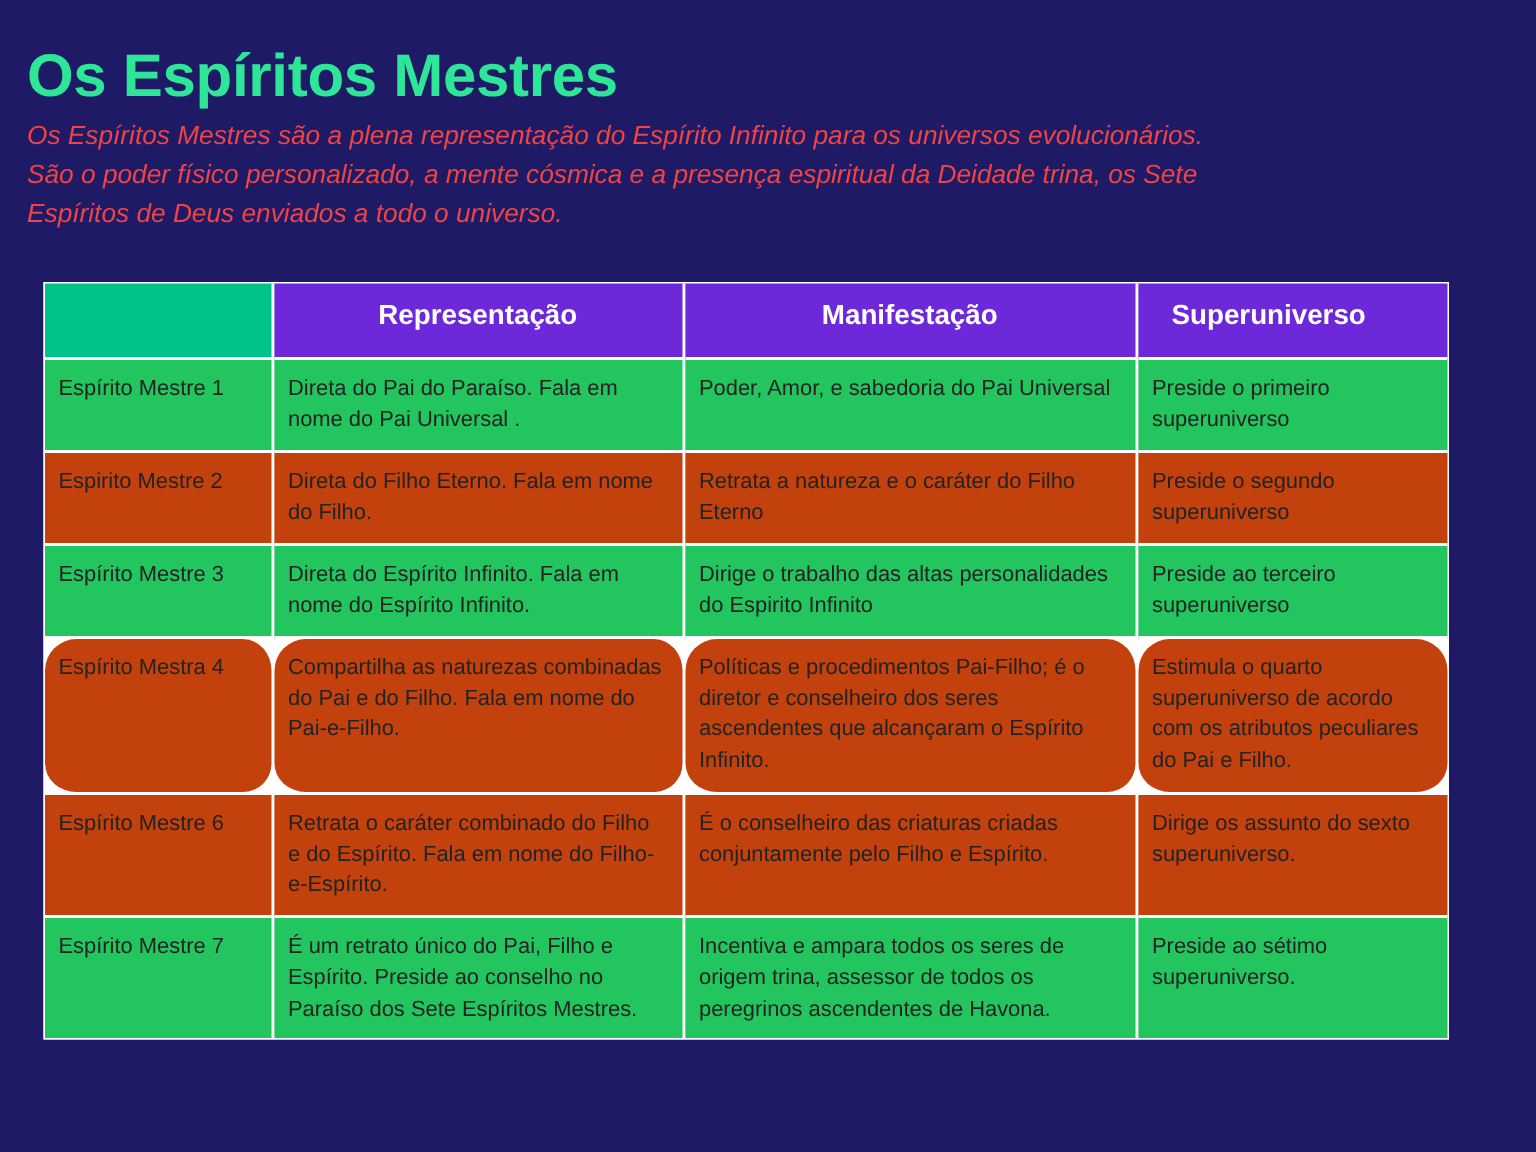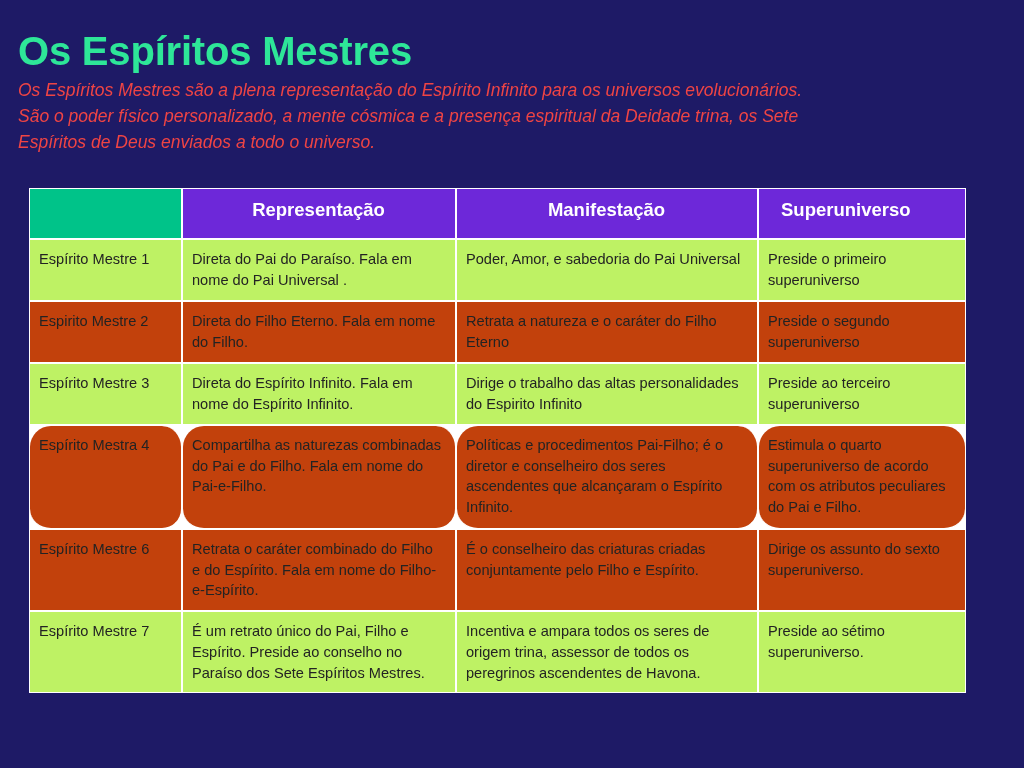--- a/index.html
+++ b/index.html
@@ -86,21 +86,21 @@
     font-size: 18.5px;
     padding-top: 8px;
     padding-bottom: 9px;
     height: 32px;
     border-bottom: 2px solid #ffffff;
   }
   table.ms-table thead th.th-blank { background: #00c389; }
   table.ms-table thead th.th-center { text-align: center; }
   table.ms-table thead th.th-left { text-align: left; padding-left: 22px; }
 
-  table.ms-table tbody tr.row-odd  td { background: #bef264; }
+  table.ms-table tbody tr.row-odd  td { background: #22c55e; }
   table.ms-table tbody tr.row-even td { background: #c2410c; }
 
   table.ms-table tbody tr:last-child td { border-bottom: none; }
 
   
   tr.h-58 td { height: 42px; }
   tr.h-100 td { height: 84px; border-radius: 21px; }
   tr.h-72 td  { height: 56px; }
 </style>
 </head>

